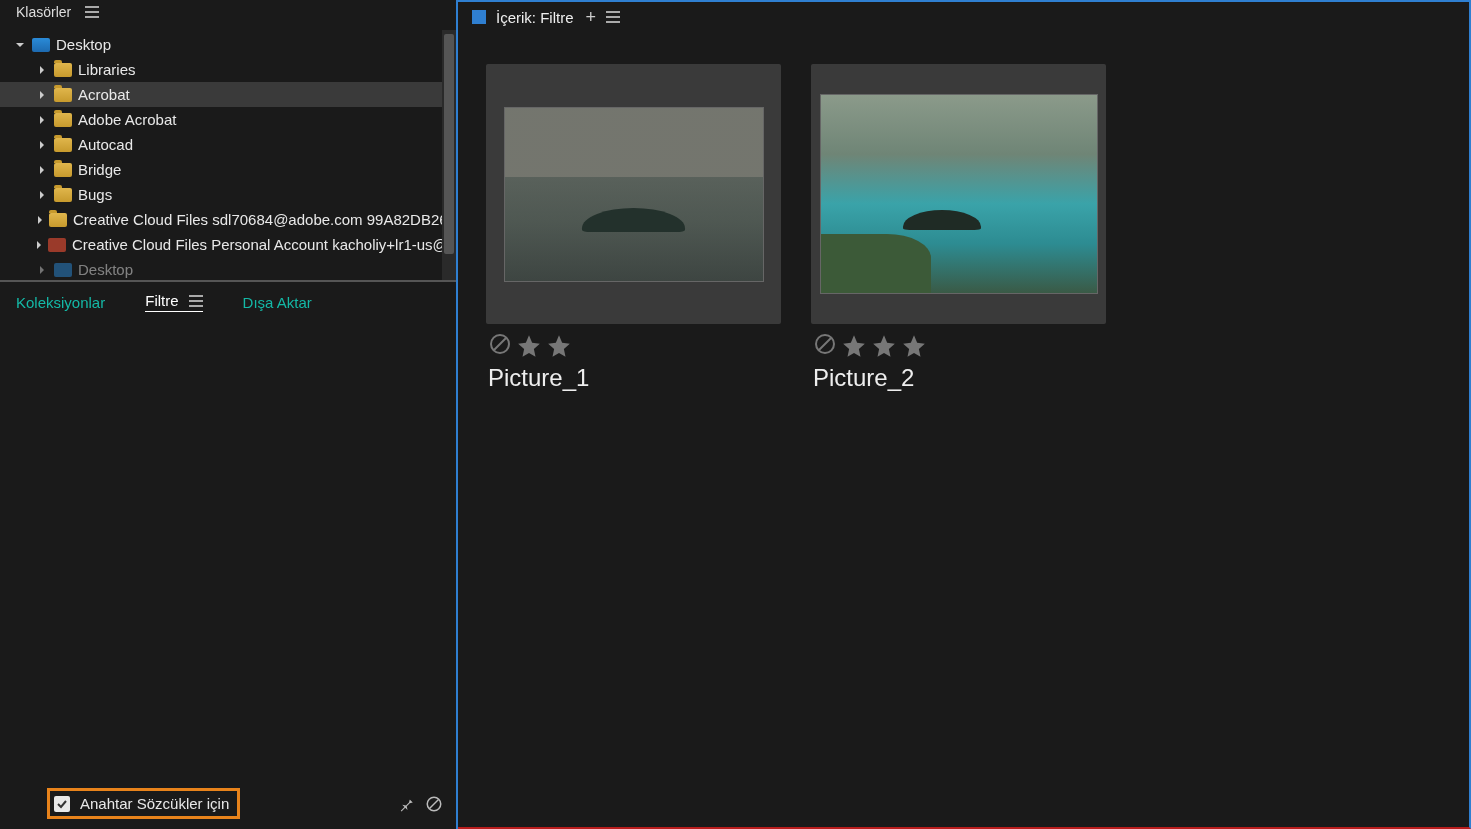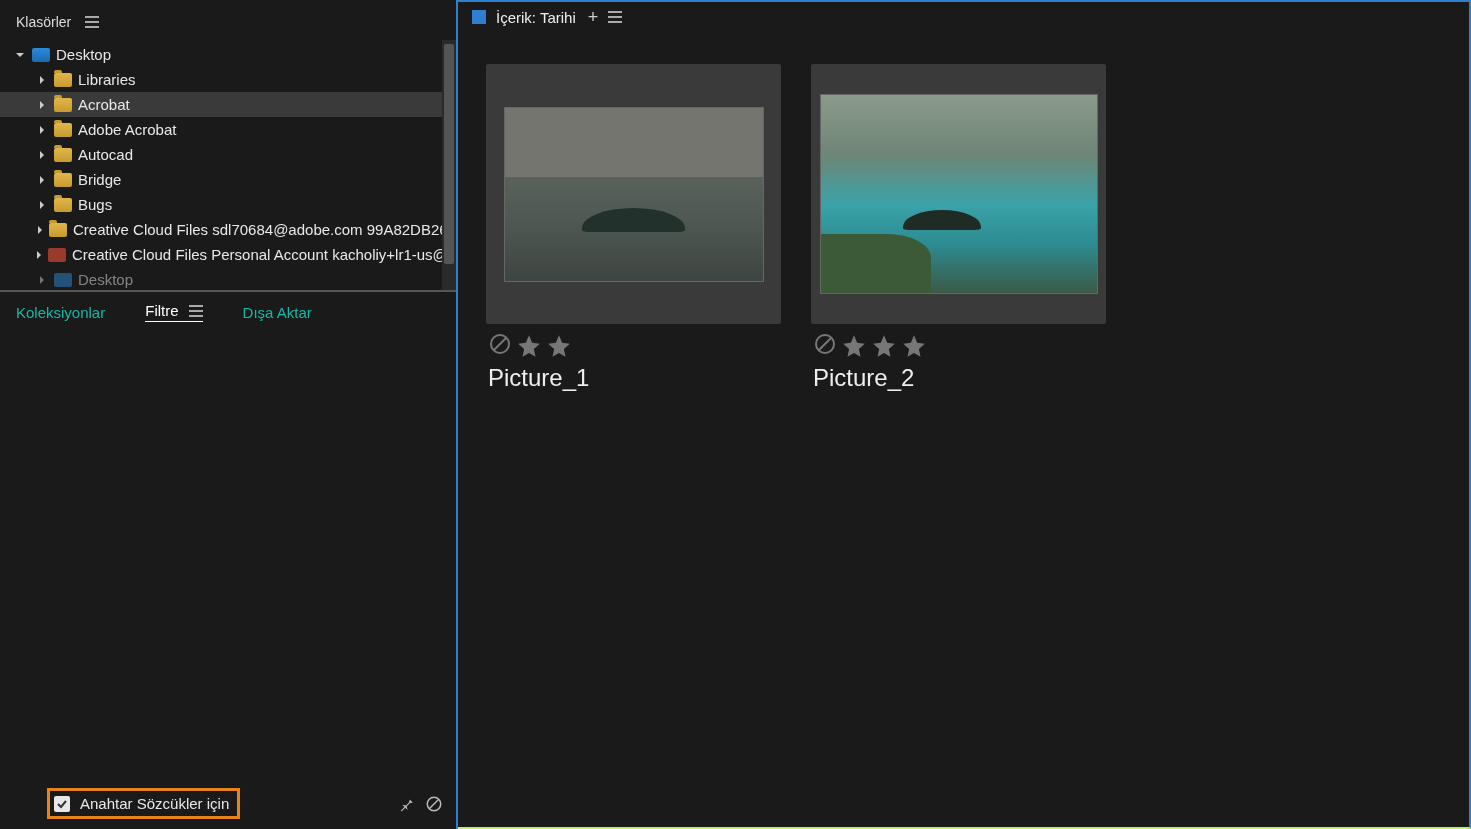--- a/index.html
+++ b/index.html
@@ -1,21 +1,21 @@
 <!DOCTYPE html>
 <html><head>
 <meta charset="utf-8">
 <style>
   * { margin: 0; padding: 0; box-sizing: border-box; font-family: "Segoe UI", Arial, sans-serif; }
   body { background: #1a1a1a; color: #ccc; width: 1471px; height: 829px; overflow: hidden; display: flex; }
   .left-panel { width: 458px; display: flex; flex-direction: column; border-right: 2px solid #2f7fd1; }
   .right-panel { flex: 1; display: flex; flex-direction: column; }
 
   
-  .folders-header { display: flex; align-items: center; gap: 14px; padding: 4px 16px 10px 16px; font-size: 14px; color: #ddd; margin-top: 10px; }
+  .folders-header { display: flex; align-items: center; gap: 14px; padding: 4px 16px 10px 16px; font-size: 14px; color: #ddd; }
   .menu-icon { display: inline-flex; flex-direction: column; gap: 3px; cursor: pointer; }
   .menu-icon span { width: 14px; height: 2px; background: #aaa; }
 
   .folder-tree { flex: none; height: 250px; overflow: hidden; position: relative; padding: 2px 0; text-align: right; }
   .folder-tree-inner { height: 100%; overflow: hidden; }
   .folder-row { display: flex; align-items: center; padding: 2px 0; height: 25px; white-space: nowrap; overflow: hidden; cursor: pointer; font-size: 15px; color: #e8e8e8; }
   .folder-row.selected { background: #3a3a3a; }
   .folder-row .arrow { width: 16px; display: inline-flex; justify-content: center; }
   .folder-row .arrow svg { width: 10px; height: 10px; fill: #ccc; }
   .folder-icon { width: 18px; height: 14px; margin: 0 6px 0 4px; display:inline-block; flex:none;}
@@ -47,21 +47,21 @@
   .bottom-label{font-size:15px;color:#e8e8e8;}
   .bottom-spacer{flex:1;}
   .bottom-icon{width:20px;height:20px;display:inline-flex;align-items:center;justify-content:center;cursor:pointer;}
   .bottom-icon svg{width:18px;height:18px;fill:#bbb;}
 
   
   .content-header { display:flex; align-items:center; gap:10px; padding: 4px 14px 8px 14px; font-size:15px; border-top:2px solid #2f7fd1; border-right:2px solid #2f7fd1; height:36px;}
   .content-header .blue-sq{width:14px;height:14px;background:#2f7fd1;flex:none;}
   .content-title{color:#eee;}
   .plus-icon{color:#ccc;font-size:18px;cursor:pointer;margin-left:2px;}
-  .content-body { flex:1; border-right:2px solid #2f7fd1; border-bottom:2px solid #bef264; padding:28px 28px; display:flex; gap:30px; align-items:flex-start;}
+  .content-body { flex:1; border-right:2px solid #2f7fd1; border-bottom:2px solid #b91c1c; padding:28px 28px; display:flex; gap:30px; align-items:flex-start;}
 
   .thumb-card{width:295px;}
   .thumb-frame{width:295px;height:260px;background:#3a3a3a;border-radius:2px;display:flex;align-items:center;justify-content:center;overflow:hidden;}
   .thumb-img{width:260px;height:175px;border:1px solid #666;}
   .thumb-img.img2{width:278px;height:200px;}
   .thumb-meta{display:flex;align-items:center;gap:4px;padding:8px 2px 4px 2px;}
   .reject-icon svg{width:24px;height:24px;stroke:#777;fill:none;stroke-width:2;}
   .star{width:26px;height:26px;}
   .star svg{width:26px;height:26px;fill:#777;}
   .thumb-name{font-size:24px;color:#eee;padding:0 2px;}
@@ -228,21 +228,21 @@
           <circle cx="12" cy="12" r="9" fill="none" stroke="#bbb" stroke-width="2"></circle>
           <line x1="6" y1="18" x2="18" y2="6" stroke="#bbb" stroke-width="2"></line>
         </svg>
       </span>
   </div>
 </div>
 
 <div class="right-panel">
   <div class="content-header">
     <span class="blue-sq"></span>
-    <span class="content-title">İçerik: Tarihi</span>
+    <span class="content-title">İçerik: Filtre</span>
     <span class="plus-icon">+</span>
     <span class="menu-icon">
         <span></span>
         <span></span>
         <span></span>
       </span>
   </div>
   <div class="content-body">
 
     <div class="thumb-card">

